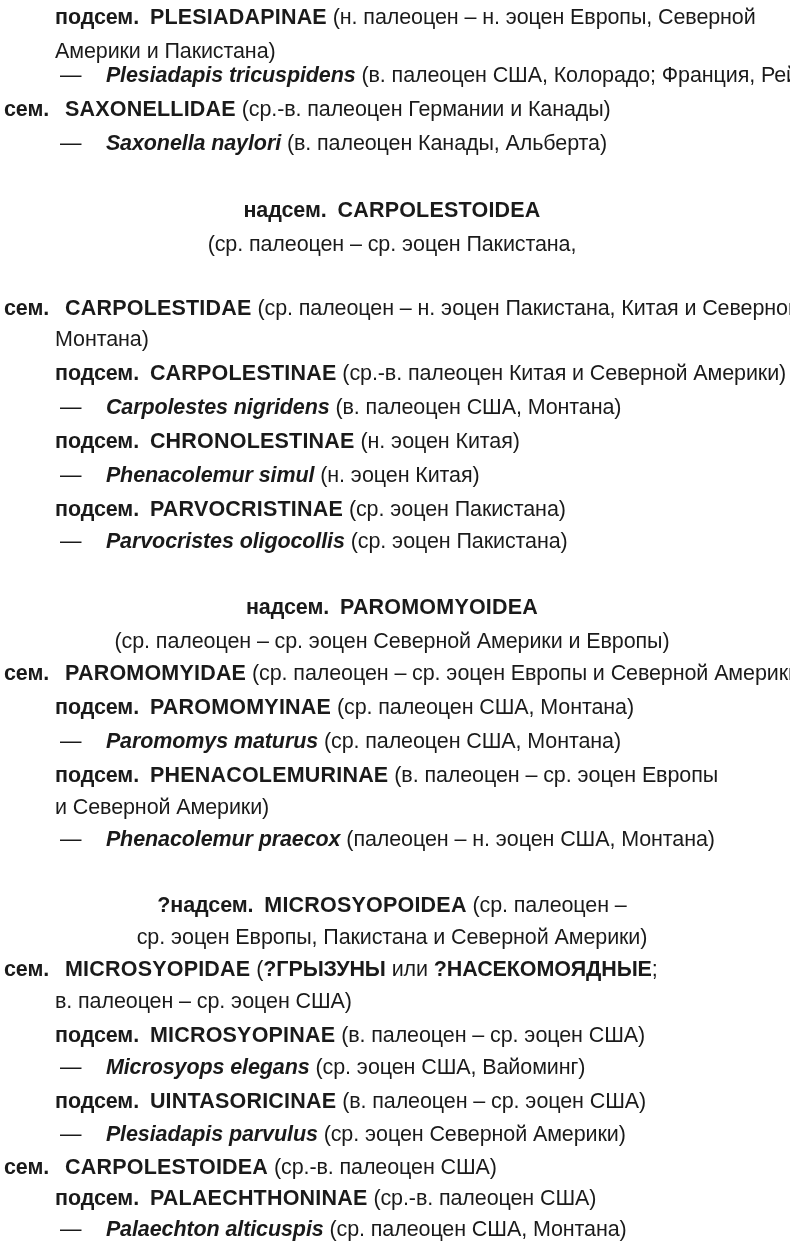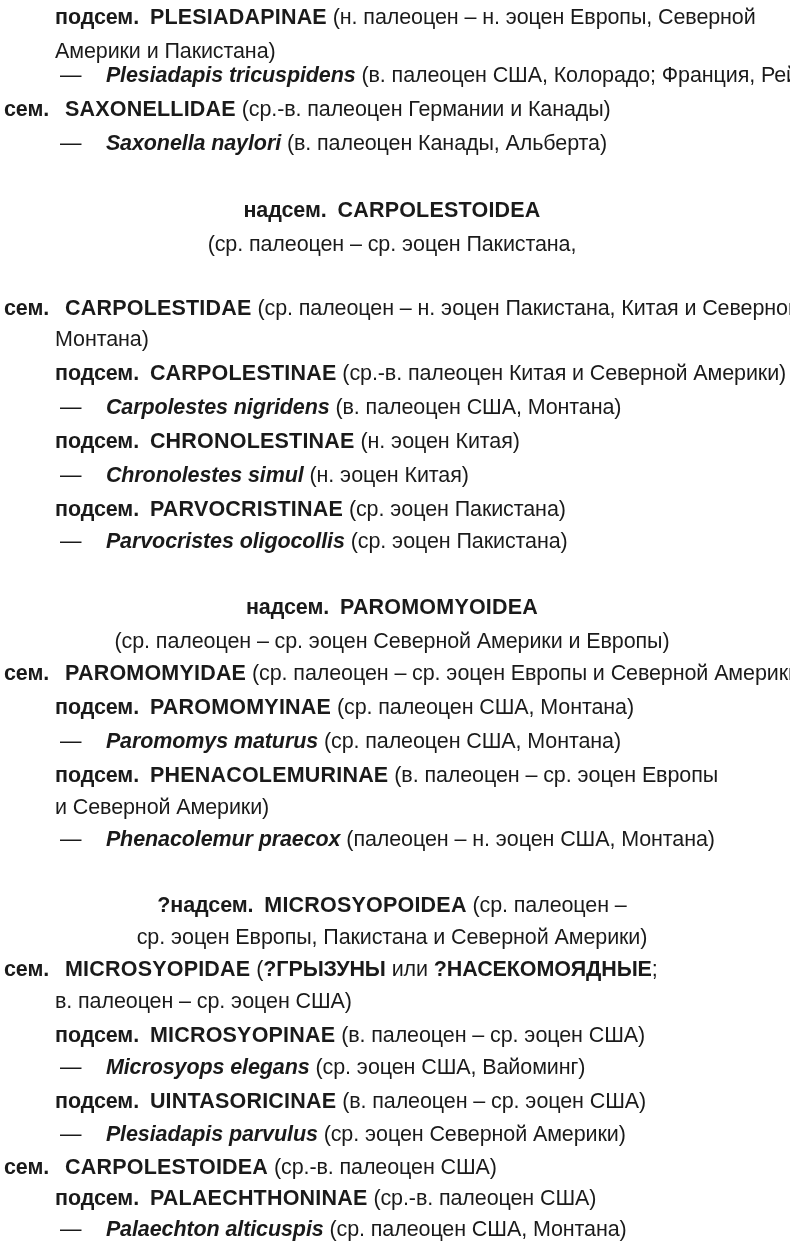--- a/index.html
+++ b/index.html
@@ -147,21 +147,21 @@
   </div>
 
   <div class="line subfam" style="top:424px">
     <span class="rank sublabel">подсем.</span>
      <span class="taxon">CHRONOLESTINAE</span>
      <span class="paren">(н. эоцен  Китая)</span>
   </div>
 
   <div class="line species" style="top:458px">
     <span class="dash">—</span>
-    <span class="sp">Chronolestes simul</span>
+    <span class="sp">Phenacolemur simul</span>
      <span class="paren">(н. эоцен Китая)</span>
   </div>
 
   <div class="line subfam" style="top:492px">
     <span class="rank sublabel">подсем.</span>
      <span class="taxon">PARVOCRISTINAE</span>
      <span class="paren">(ср. эоцен Пакистана)</span>
   </div>
 
   <div class="line species" style="top:524px">

